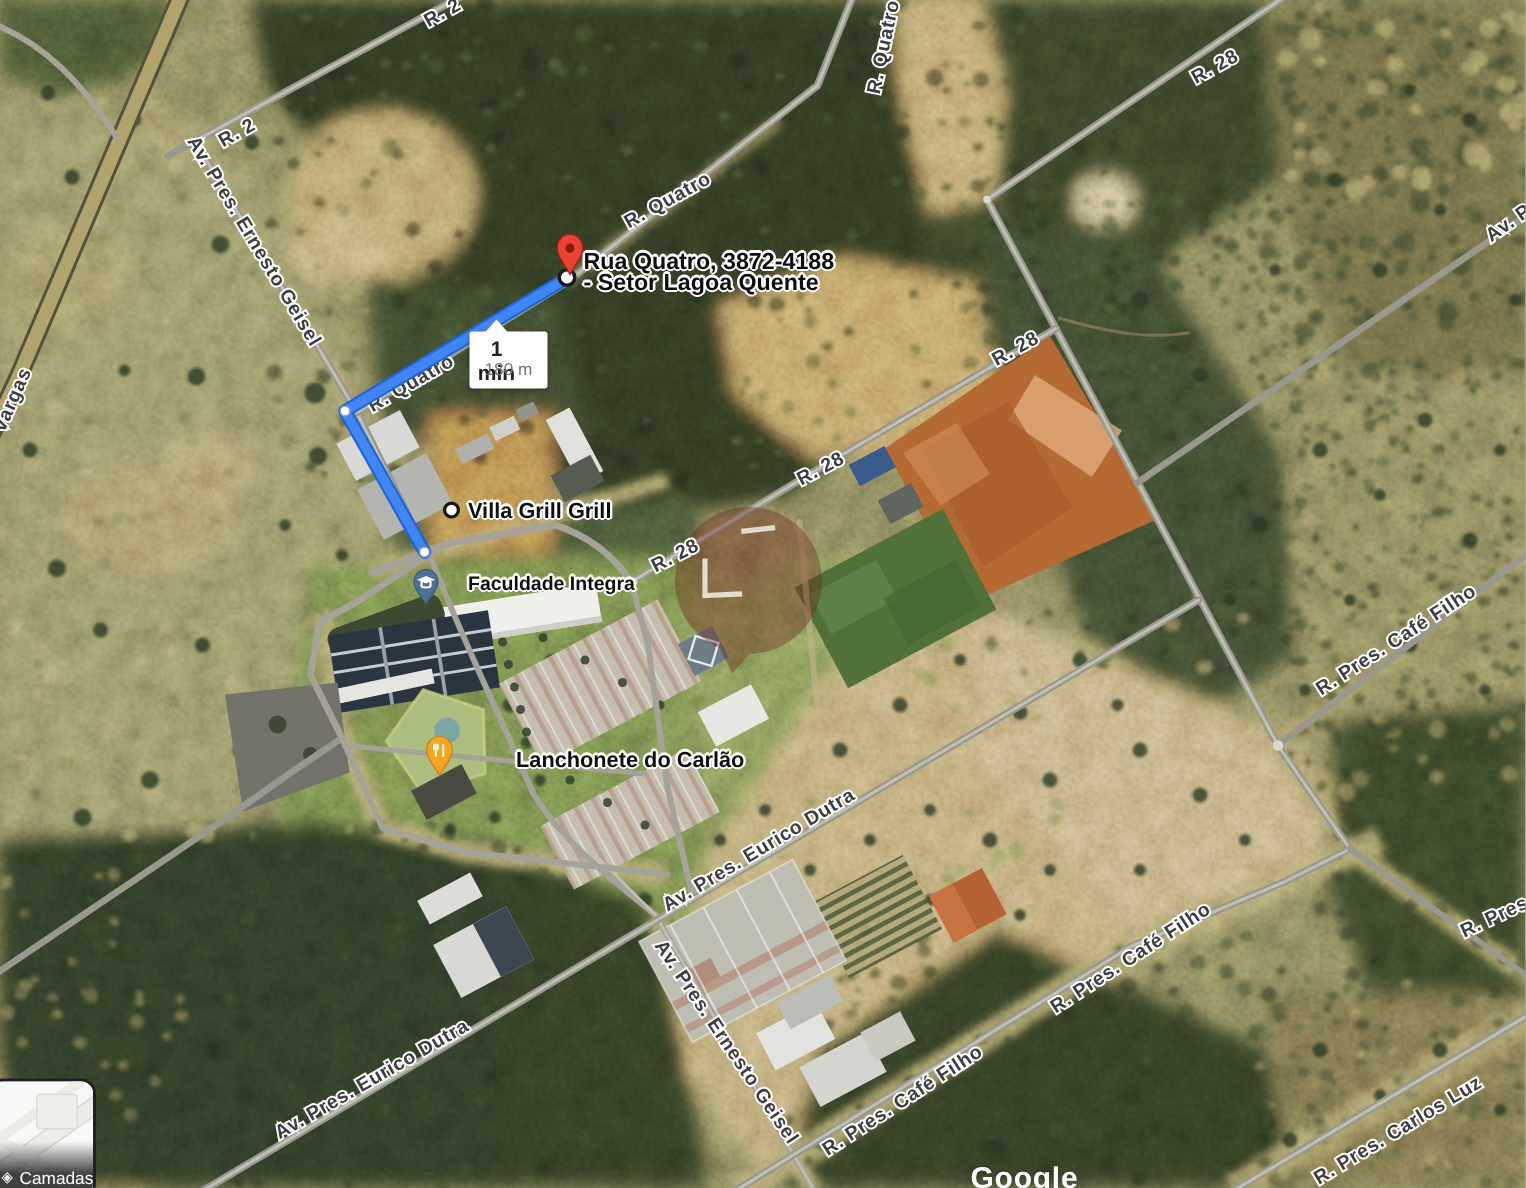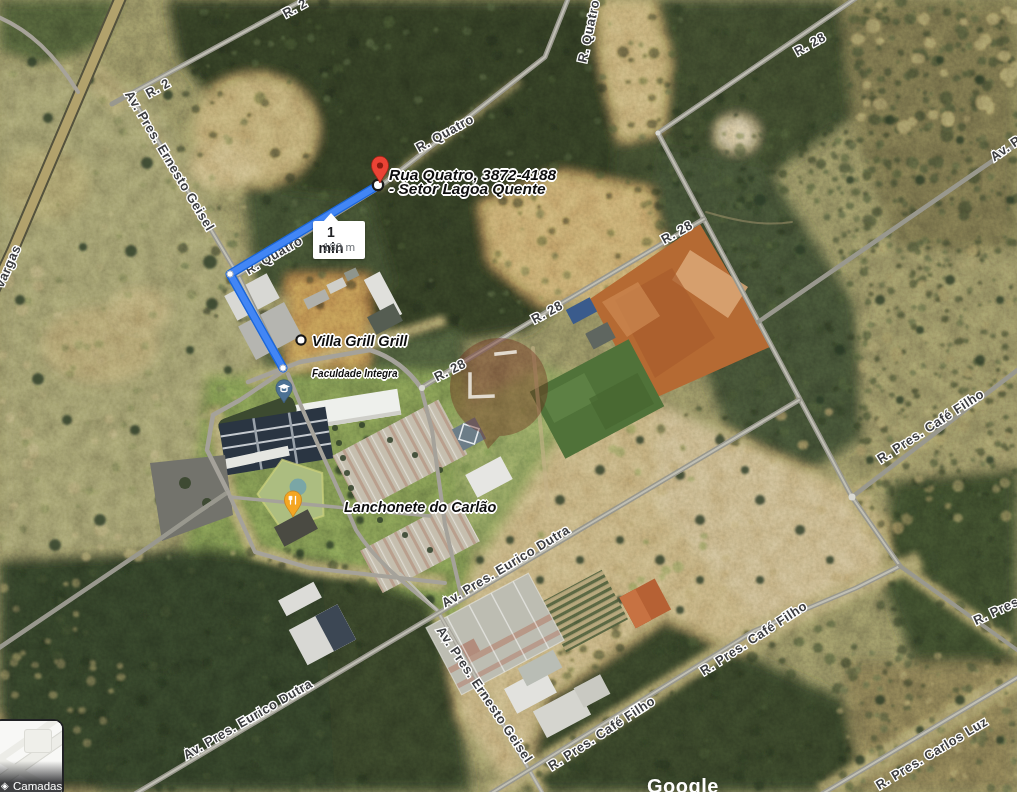--- a/index.html
+++ b/index.html
@@ -1,20 +1,20 @@
 <!DOCTYPE html>
 <html><head>
 <meta charset="utf-8">
 <style>
 html,body{margin:0;padding:0;width:1017px;height:792px;overflow:hidden;font-family:"Liberation Sans",sans-serif;}
 #map{position:relative;width:1017px;height:792px;background:#8a8660;}
 #grain{position:absolute;left:0;top:0;mix-blend-mode:multiply;opacity:0.55;}
 #grain2{position:absolute;left:0;top:0;mix-blend-mode:overlay;opacity:0.33;}
 .lbl{position:absolute;font-weight:700;color:#0e0e0e;white-space:nowrap;
- text-shadow:-1px -1px 0 #fff,1px -1px 0 #fff,-1px 1px 0 #fff,1px 1px 0 #fff,0 -1.6px 0 #fff,0 1.6px 0 #fff,-1.6px 0 0 #fff,1.6px 0 0 #fff;font-style:italic;}
+ text-shadow:-1px -1px 0 #fff,1px -1px 0 #fff,-1px 1px 0 #fff,1px 1px 0 #fff,0 -1.6px 0 #fff,0 1.6px 0 #fff,-1.6px 0 0 #fff,1.6px 0 0 #fff;}
 </style>
 </head>
 <body>
 <div id="map">
 
 <svg id="terr" width="1017" height="792" style="position:absolute;left:0;top:0">
 <defs>
 <filter id="b6" x="-30%" y="-30%" width="160%" height="160%">
           <feGaussianBlur stdDeviation="6"></feGaussianBlur>
         </filter>
@@ -2158,21 +2158,21 @@
           <path d="M295.5 496.5 L295.5 504"></path>
           <path d="M289.3 496.5 L289.3 499.5 M291.7 496.5 L291.7 499.5"></path>
         </g>
       </g>
 </svg>
 
 <div class="lbl" style="left:389px;top:168px;font-size:15.5px;line-height:13.5px;">Rua Quatro, 3872-4188<br>- Setor Lagoa Quente</div>
 
 <div class="lbl" style="left:312px;top:333px;font-size:14.5px;">Villa Grill Grill</div>
 
-<div class="lbl" style="left:300px;top:368px;font-size:10px;padding-left:12px;">Faculdade Integra</div>
+<div class="lbl" style="left:300px;top:381px;font-size:13px;padding-left:12px;">Faculdade Integra</div>
 
 <div class="lbl" style="left:311px;top:499px;font-size:14.5px;padding-left:33px;">Lanchonete do Carlão</div>
 
 <div style="position:absolute;left:313px;top:221px;width:52px;height:38px;background:#fff;border-radius:2px;box-shadow:0 1px 3px rgba(0,0,0,.35);"></div>
 <div style="position:absolute;left:323px;top:213px;width:0;height:0;border-left:8px solid transparent;border-right:8px solid transparent;border-bottom:9px solid #fff;"></div>
 <div style="position:absolute;left:313px;top:224px;width:36px;text-align:center;font-size:14px;font-weight:700;color:#202124;">1 min</div>
 <div style="position:absolute;left:313px;top:241px;width:52px;text-align:center;font-size:11.5px;color:#70757a;">180 m</div>
 
 <div style="position:absolute;left:647px;top:775px;color:#fff;font-size:20px;font-weight:700;letter-spacing:0.5px;text-shadow:0 0 3px rgba(0,0,0,.3);">Google</div>
 

